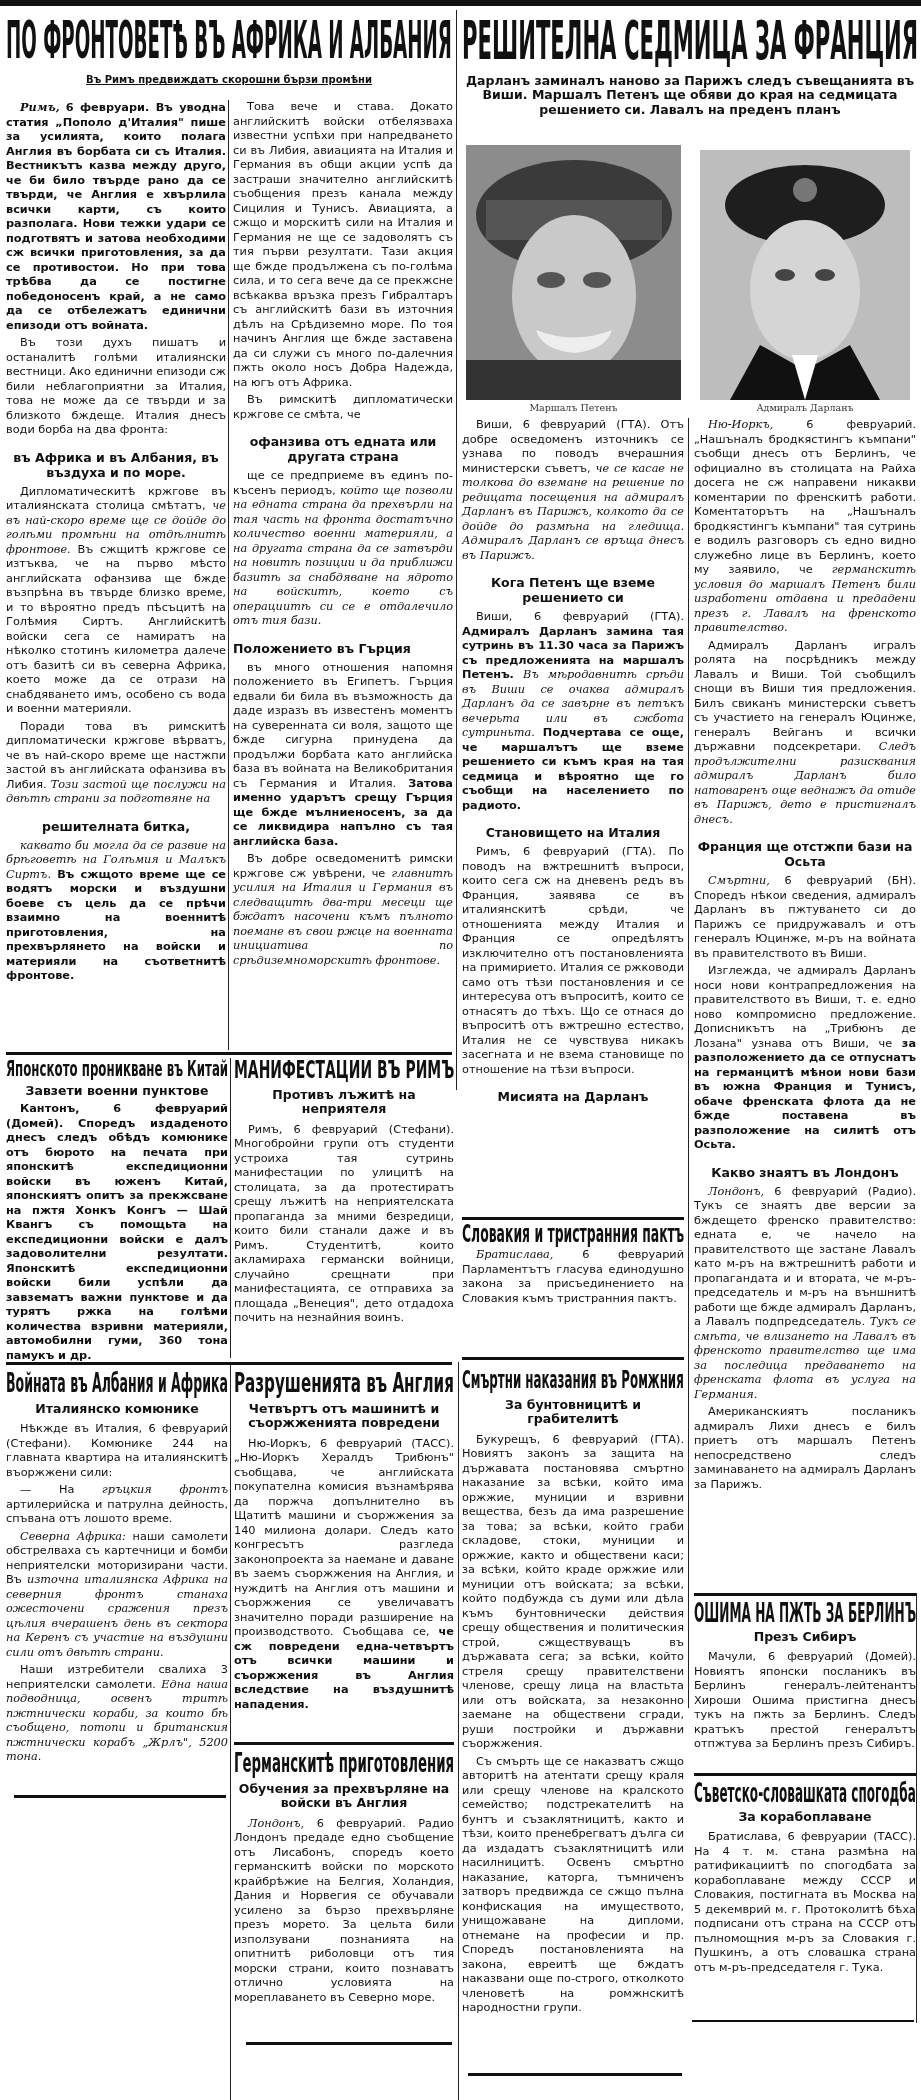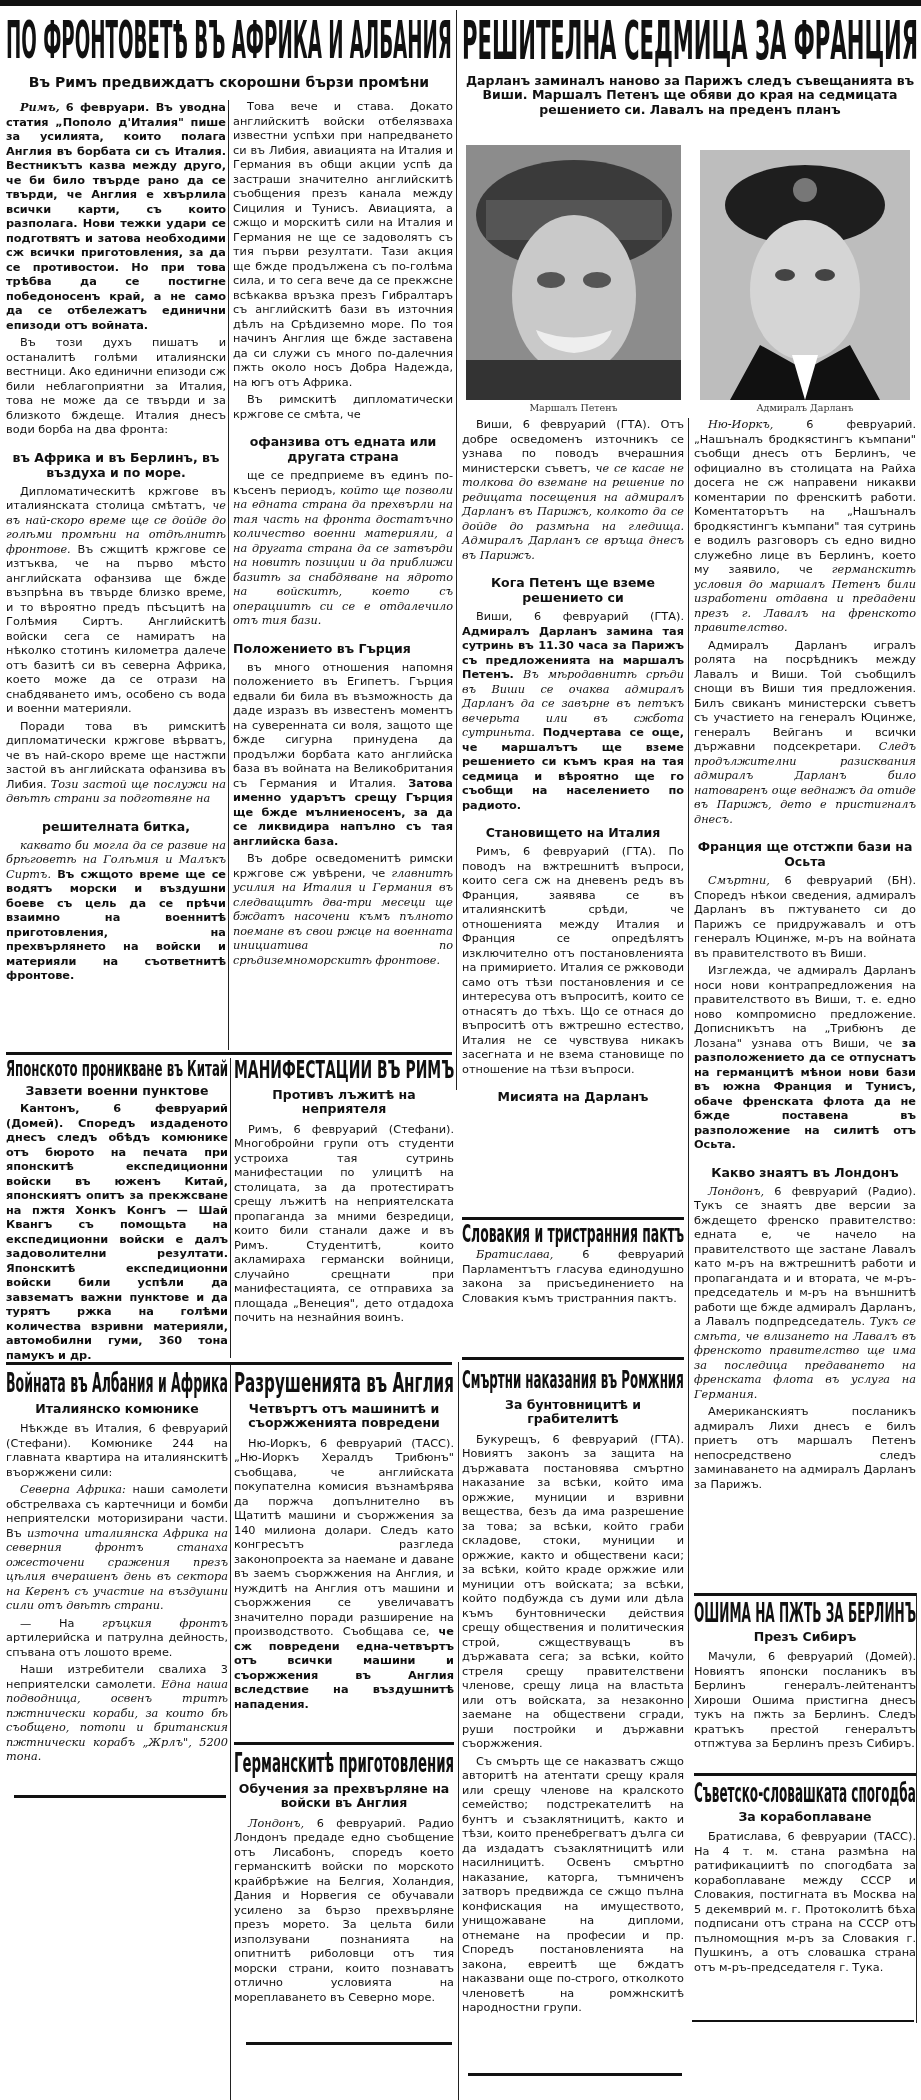--- a/index.html
+++ b/index.html
@@ -23,27 +23,27 @@
 </style>
 </head>
 <body>
 
 <div class="topbar"></div>
 
 <div class="col" style="left:6px; top:10px; width:446px;">
   <div class="hl-wrap" style="height:60px; width:446px;">
     <span class="hl" style="font-size: 52px; transform: scaleX(0.390885); margin-top: 4px;">ПО ФРОНТОВЕТѢ ВЪ АФРИКА И АЛБАНИЯ</span>
   </div>
-  <div class="sub" style="font-size:14px; margin:4px 0 8px;">Въ Римъ предвиждатъ скорошни бързи промѣни</div>
+  <div class="sub" style="font-size:10px; margin:4px 0 8px;text-decoration:underline;">Въ Римъ предвиждатъ скорошни бързи промѣни</div>
 </div>
 
 <div class="col body" style="left:6px; top:100px; width:220px;">
   <p><span class="it b">Римъ,</span> <span class="b">6 февруари. Въ уводна статия „Пополо д'Италия" пише за усилията, които полага Англия въ борбата си съ Италия. Вестникътъ казва между друго, че би било твърде рано да се твърди, че Англия е хвърлила всички карти, съ които разполага. Нови тежки удари се подготвятъ и затова необходими сж всички приготовления, за да се противостои. Но при това трѣбва да се постигне победоносенъ край, а не само да се отбележатъ единични епизоди отъ войната.</span></p>
   <p>Въ този духъ пишатъ и останалитѣ голѣми италиянски вестници. Ако единични епизоди сж били неблагоприятни за Италия, това не може да се твърди и за близкото бждеще. Италия днесъ води борба на два фронта:</p>
-  <div class="inhead">въ Африка и въ Берлинъ, въ въздуха и по море.</div>
+  <div class="inhead">въ Африка и въ Албания, въ въздуха и по море.</div>
   <p><span>Дипломатическитѣ кржгове въ италиянската столица смѣтатъ, </span><span class="it">че въ най-скоро време ще се дойде до голѣми промѣни на отдѣлнитѣ фронтове.</span><span> Въ сжщитѣ кржгове се изтъква, че на първо мѣсто английската офанзива ще бжде възпрѣна въ твърде близко време, и то вѣроятно предъ пѣсъцитѣ на Голѣмия Сиртъ. Английскитѣ войски сега се намиратъ на нѣколко стотинъ километра далече отъ базитѣ си въ северна Африка, което може да се отрази на снабдяването имъ, особено съ вода и военни материяли.</span></p>
   <p><span>Поради това въ римскитѣ дипломатически кржгове вѣрватъ, че въ най-скоро време ще настжпи застой въ английската офанзива въ Либия. </span><span class="it">Този застой ще послужи на двѣтѣ страни за подготвяне на</span></p>
   <div class="inhead">решителната битка,</div>
   <p><span class="it">каквато би могла да се развие на брѣговетѣ на Голѣмия и Малъкъ Сиртъ.</span><span class="b"> Въ сжщото време ще се водятъ морски и въздушни боеве съ цель да се прѣчи взаимно на военнитѣ приготовления, на прехвърлянето на войски и материяли на съответнитѣ фронтове.</span></p>
 </div>
 
 <div class="vrule" style="left:228px; top:100px; height:950px;"></div>
 
 <div class="col body" style="left:233px; top:100px; width:220px;">
   <p>Това вече и става. Докато английскитѣ войски отбелязваха известни успѣхи при напредването си въ Либия, авиацията на Италия и Германия въ общи акции успѣ да застраши значително английскитѣ съобщения презъ канала между Сицилия и Тунисъ. Авиацията, а сжщо и морскитѣ сили на Италия и Германия не ще се задоволятъ съ тия първи резултати. Тази акция ще бжде продължена съ по-голѣма сила, и то сега вече да се прекжсне всѣкаква връзка презъ Гибралтаръ съ английскитѣ бази въ източния дѣлъ на Срѣдиземно море. По тоя начинъ Англия ще бжде заставена да си служи съ много по-далечния пжть около носъ Добра Надежда, на югъ отъ Африка.</p>
@@ -151,22 +151,22 @@
 <div class="hrule" style="left:6px; top:1362px; width:446px;"></div>
 <div class="hrule" style="left:462px; top:1357px; width:222px;"></div>
 
 <div class="col" style="left:6px; top:1370px; width:222px;">
   <div class="hl-wrap" style="height:28px;">
     <span class="hl" style="font-size: 26px; transform: scaleX(0.536232);">Войната въ Албания и Африка</span>
   </div>
   <div class="sub" style="font-size:12.5px; margin:4px 0 6px;">Италиянско комюнике</div>
   <div class="body">
     <p>Нѣкжде въ Италия, 6 февруарий (Стефани). Комюнике 244 на главната квартира на италиянскитѣ въоржжени сили:</p>
+    <p><span>— На </span><span class="it">гръцкия фронтъ</span><span> артилерийска и патрулна дейность, спъвана отъ лошото време.</span></p>
     <p><span class="it">Северна Африка:</span><span> наши самолети обстрелваха съ картечници и бомби неприятелски моторизирани части. Въ </span><span class="it">източна италиянска Африка на северния фронтъ станаха ожесточени сражения презъ цѣлия вчерашенъ день въ сектора на Керенъ съ участие на въздушни сили отъ двѣтѣ страни.</span></p>
-    <p><span>— На </span><span class="it">гръцкия фронтъ</span><span> артилерийска и патрулна дейность, спъвана отъ лошото време.</span></p>
     <p><span>Наши изтребители свалиха 3 неприятелски самолети. </span><span class="it">Една наша подводница, освенъ тритѣ пжтнически кораби, за които бѣ съобщено, потопи и британския пжтнически корабъ „Жрлъ", 5200 тона.</span></p>
   </div>
 </div>
 <div class="hrule" style="left:14px; top:1795px; width:212px;"></div>
 
 <div class="vrule" style="left:230px; top:1365px; height:735px;"></div>
 
 <div class="col" style="left:234px; top:1370px; width:220px;">
   <div class="hl-wrap" style="height:28px;">
     <span class="hl" style="font-size: 26px; transform: scaleX(0.647059);">Разрушенията въ Англия</span>

